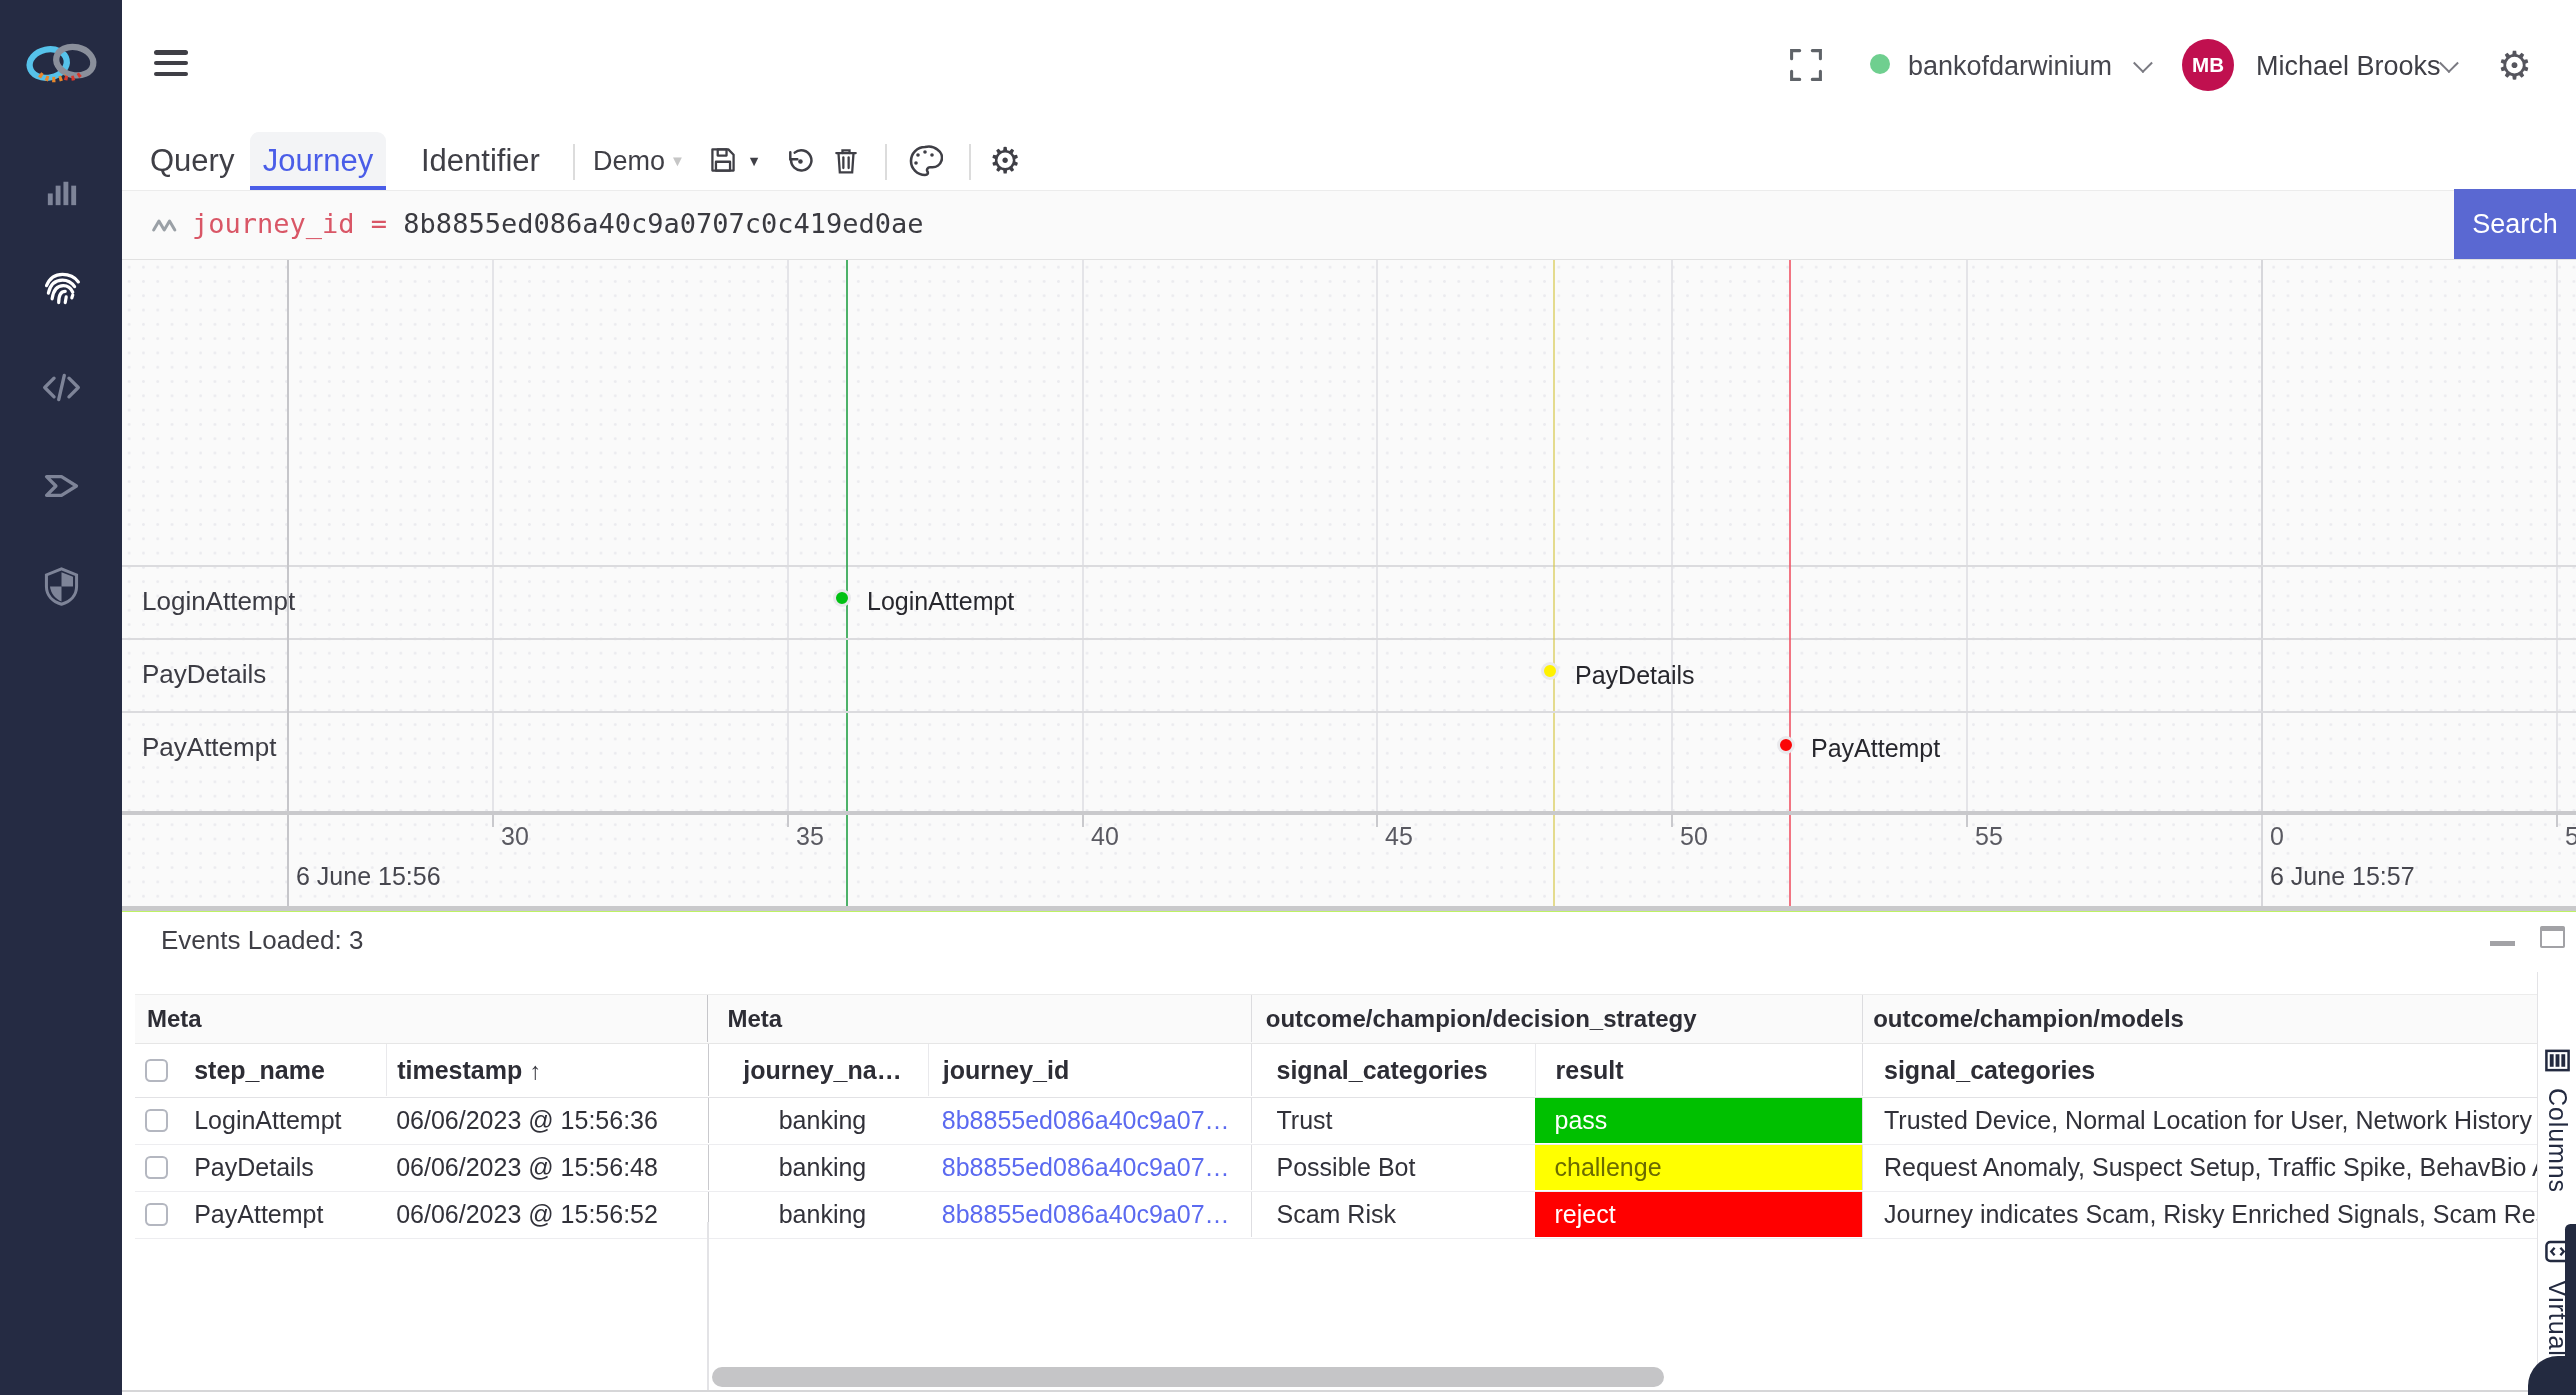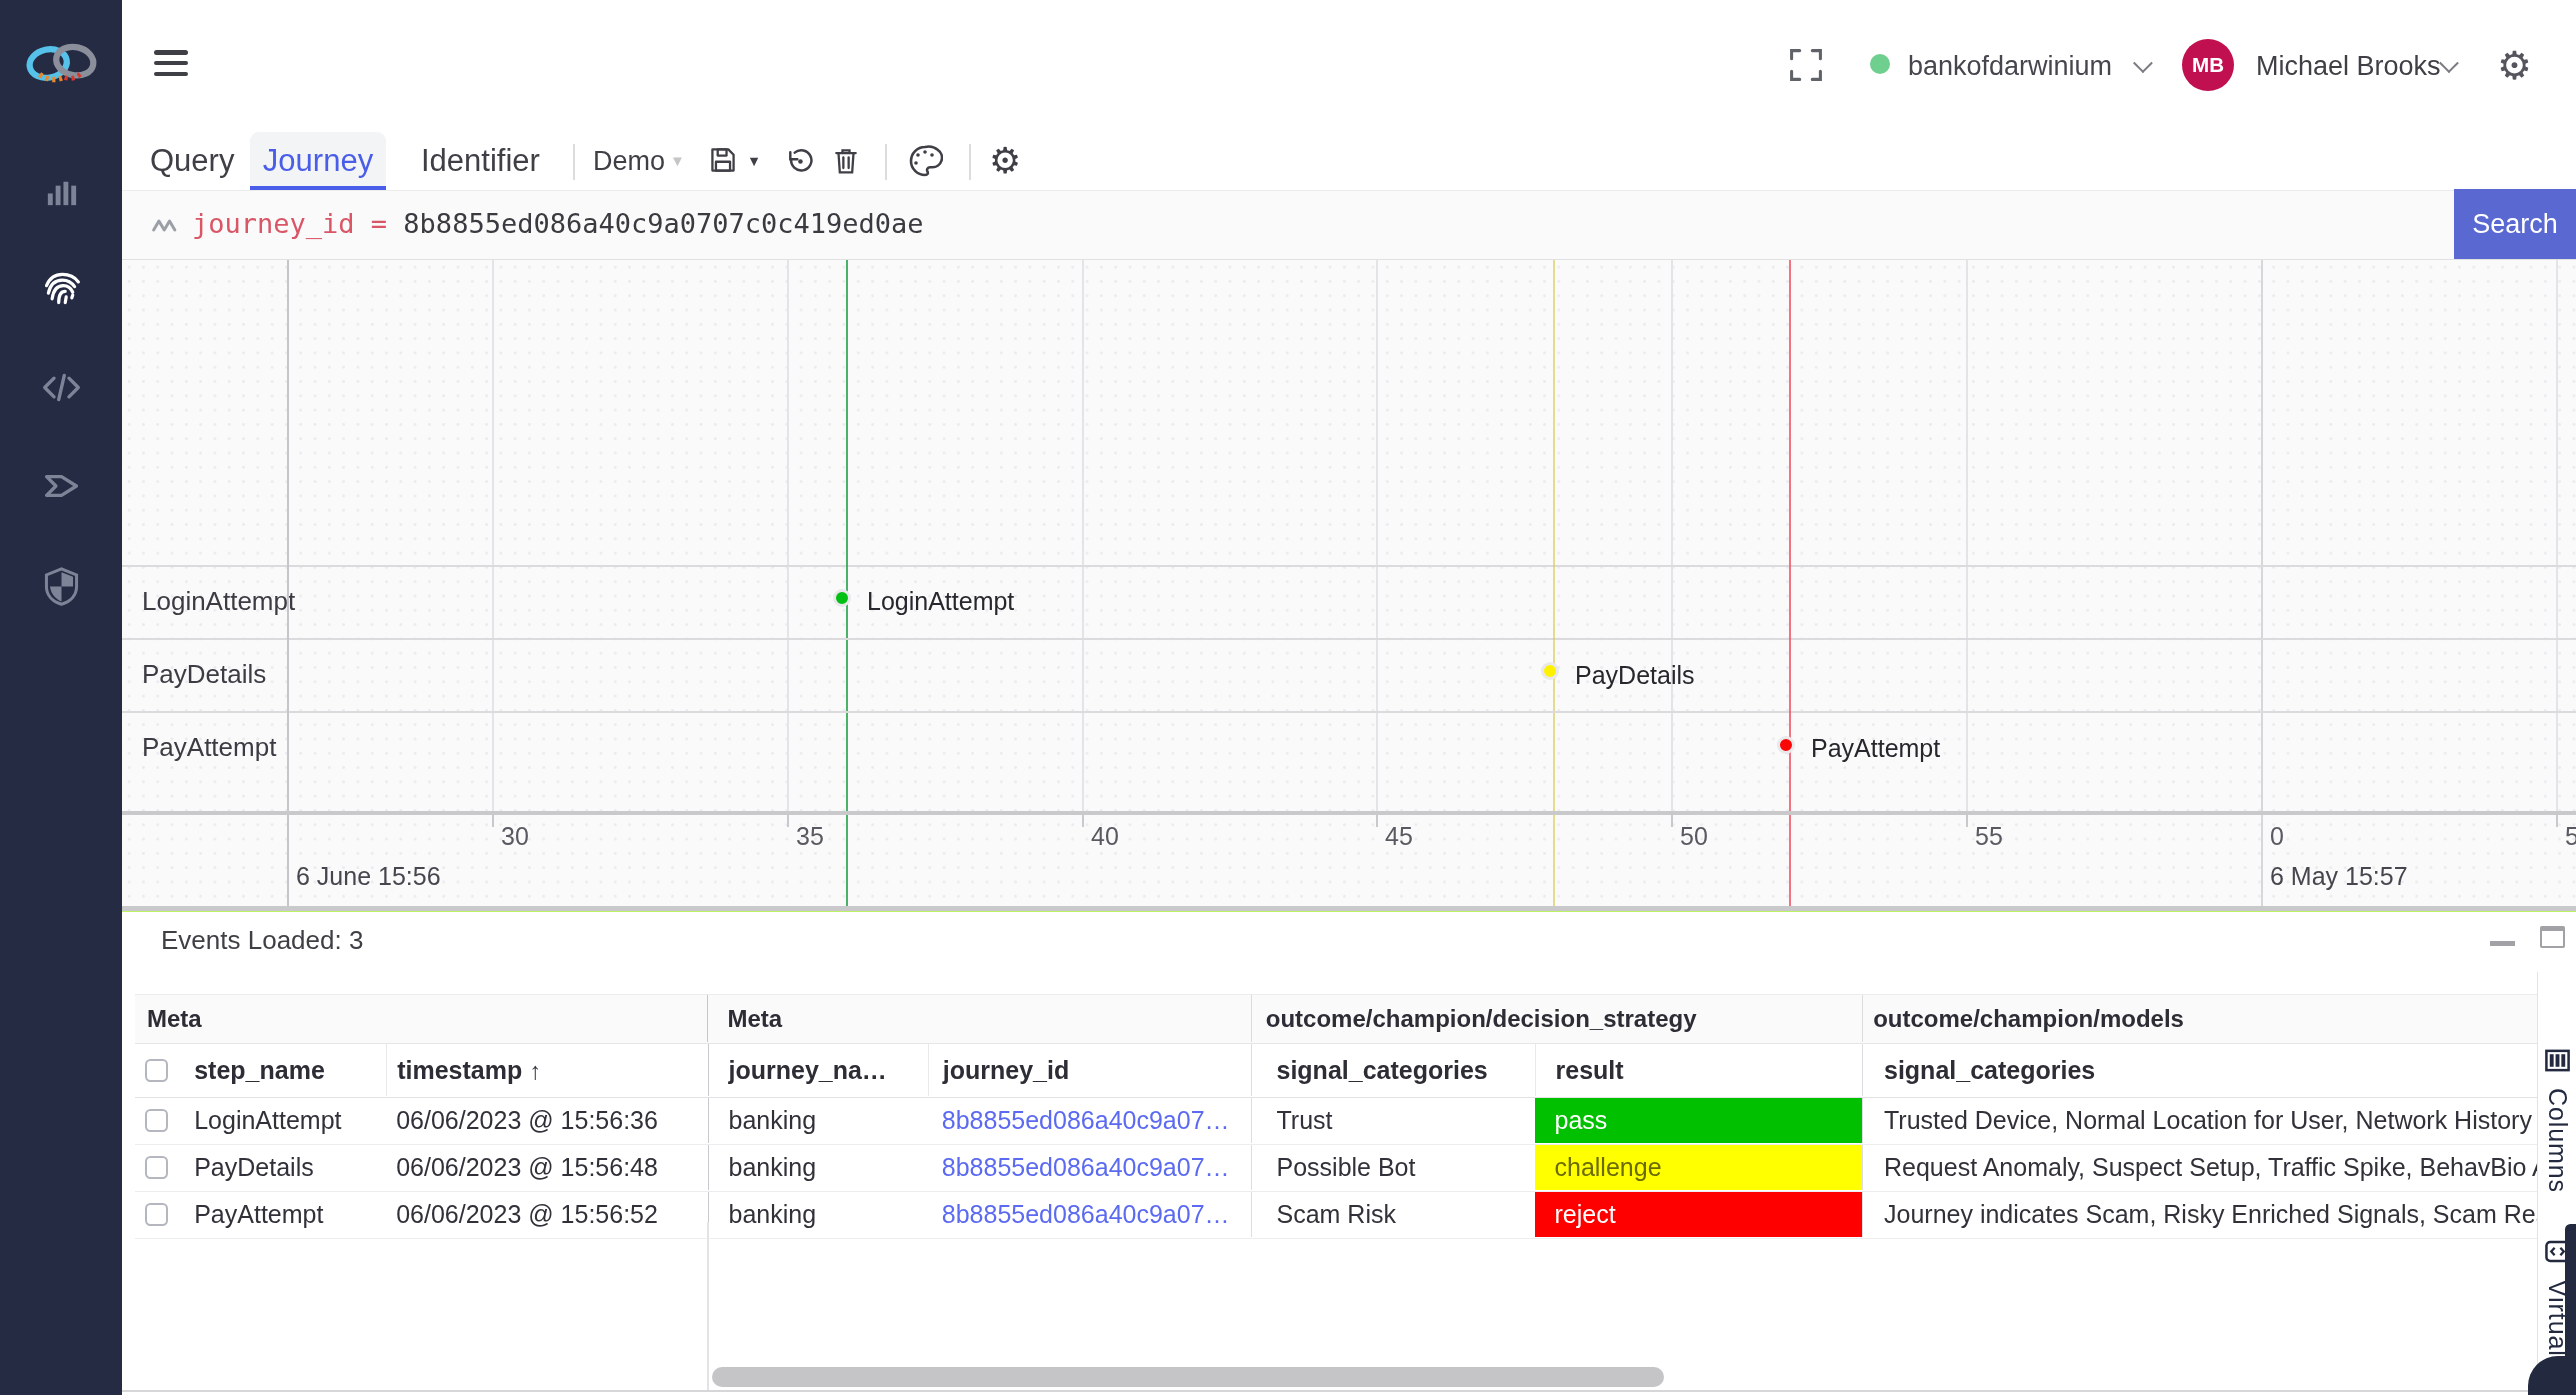--- a/index.html
+++ b/index.html
@@ -67,21 +67,21 @@
          overflow:hidden;white-space:nowrap;}
   .g1{border-left:1.8px solid #c6c6ca;padding-left:20px;}
   .g2{border-left:1.8px solid #dcdcdf;padding-left:14.3px;}
   .g3{border-left:1.8px solid #dcdcdf;padding-left:10.7px;}
   .thead,.trow{display:grid;grid-template-columns:49px 202px 322px 220px 323px 284px 327px 675px;}
   .thead{height:54px;border-bottom:1.8px solid #e2e2e5;}
   .hcell{height:52px;line-height:52px;font-weight:bold;font-size:25px;color:#2d2d35;overflow:hidden;white-space:nowrap;cursor:pointer;}
   .trow{height:47px;border-bottom:1.8px solid #ededf0;cursor:pointer;}
   .cell{height:45px;line-height:45px;font-size:25px;color:#313139;overflow:hidden;white-space:nowrap;}
   .c0{display:flex;align-items:center;padding-left:10.7px;}
-  .c1{padding-left:10.7px;}.c2{padding-left:10.7px;}.c3{padding-left:20px;}.c4{padding-left:14.3px;}
+  .c1{padding-left:10.7px;}.c2{padding-left:10.7px;}.c3{padding-left:9px;text-align:center;}.c4{padding-left:14.3px;}
   .c5{padding-left:25px;}.c6{padding-left:20px;}.c7{padding-left:21.5px;}
   .thead .c2,.thead .c4,.thead .c6{border-left:1.8px solid #e9e9ec;}
   .thead .c3,.trow .c3{border-left:1.8px solid #c9c9cd;}
   .thead .c5,.trow .c5,.thead .c7,.trow .c7{border-left:1.8px solid #dedee2;}
   .cb{width:23px;height:23px;border:2.7px solid #b4b7c0;border-radius:5.4px;background:#fff;cursor:pointer;}
   .sort{font-weight:normal;font-size:24px;color:#33333b;margin-left:7.2px;}
   .link{cursor:pointer;}
   .belowline{position:absolute;left:585px;top:310px;width:1.8px;height:168px;background:#e3e3e6;}
 
   .strip{position:absolute;left:2415px;top:60px;width:39px;height:424px;border-left:1.8px solid #e3e3e6;background:#fff;}
@@ -249,21 +249,21 @@
       <div style="position: absolute; left: 1844px; top: 554px; width: 1.8px; height: 12.5px; background: rgb(201, 201, 205);"></div>
       <div class="ticklab" style="position: absolute; left: 1853px; top: 562px;">55</div>
       <div style="position: absolute; left: 2139px; top: 0px; width: 1.8px; height: 551px; background: rgb(228, 228, 232);"></div>
       <div style="position: absolute; left: 2139px; top: 554px; width: 1.8px; height: 12.5px; background: rgb(201, 201, 205);"></div>
       <div class="ticklab" style="position: absolute; left: 2148px; top: 562px;">0</div>
       <div style="position: absolute; left: 2434px; top: 0px; width: 1.8px; height: 551px; background: rgb(228, 228, 232);"></div>
       <div style="position: absolute; left: 2434px; top: 554px; width: 1.8px; height: 12.5px; background: rgb(201, 201, 205);"></div>
       <div class="ticklab" style="position: absolute; left: 2443px; top: 562px;">5</div>
       <div class="datelab" style="position: absolute; left: 174px; top: 602px;">6 June 15:56</div>
       <div style="position: absolute; left: 2139px; top: 0px; width: 1.8px; height: 647px; background: rgb(215, 215, 219);"></div>
-      <div class="datelab" style="position: absolute; left: 2148px; top: 602px;">6 May 15:57</div>
+      <div class="datelab" style="position: absolute; left: 2148px; top: 602px;">6 June 15:57</div>
       <div style="position: absolute; left: 0px; top: 305px; width: 2454px; height: 1.8px; background: rgb(219, 219, 222);"></div>
       <div class="rowlab" style="position: absolute; left: 20px; top: 305px; width: 143px; height: 73px; line-height: 73px;">LoginAttempt</div>
       <div style="position: absolute; left: 724px; top: 0px; width: 1.8px; height: 647px; background: rgba(46, 164, 79, 0.85);"></div>
       <div class="dot" style="position: absolute; left: 711px; top: 329px; background: rgb(0, 193, 19);"></div>
       <div class="dotlab" style="position: absolute; left: 745px; top: 323px;">LoginAttempt</div>
       <div style="position: absolute; left: 0px; top: 378px; width: 2454px; height: 1.8px; background: rgb(219, 219, 222);"></div>
       <div class="rowlab" style="position: absolute; left: 20px; top: 378px; width: 143px; height: 73px; line-height: 73px;">PayDetails</div>
       <div style="position: absolute; left: 1431px; top: 0px; width: 1.8px; height: 647px; background: rgba(213, 199, 70, 0.6);"></div>
       <div class="dot" style="position: absolute; left: 1419px; top: 402px; background: rgb(255, 242, 0);"></div>
       <div class="dotlab" style="position: absolute; left: 1453px; top: 397px;">PayDetails</div>

